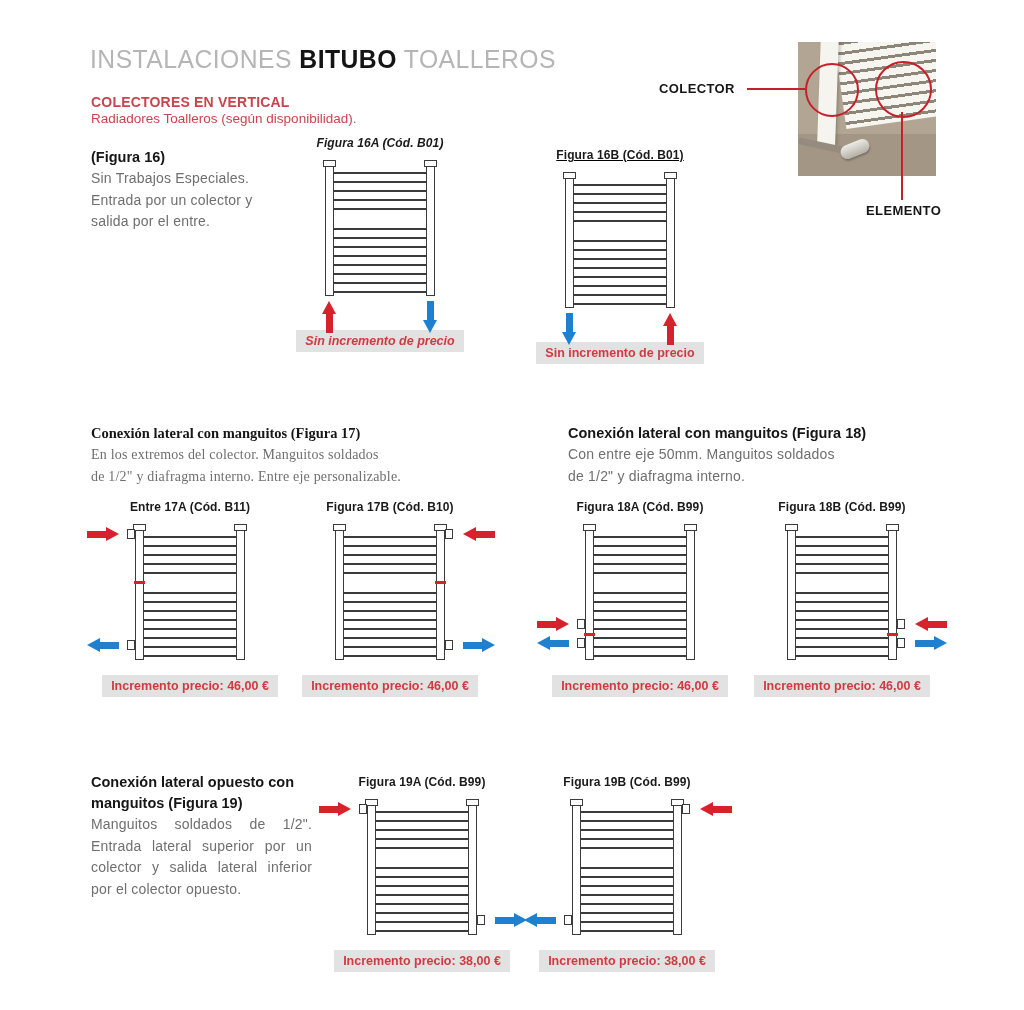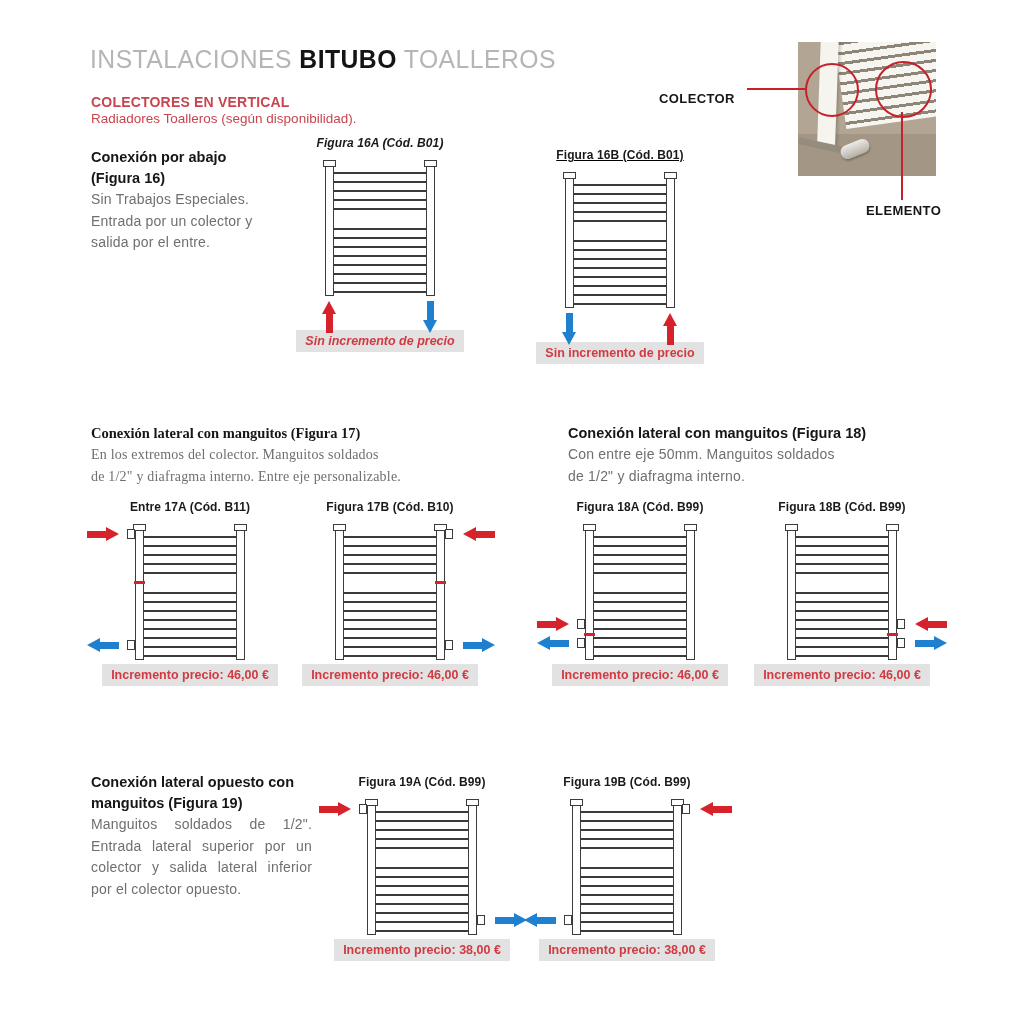--- a/index.html
+++ b/index.html
@@ -15,21 +15,21 @@
   .photo{position:absolute;left:798px;top:42px;width:138px;height:134px;background:#b2a593;overflow:hidden;}
   .photo .floor{position:absolute;left:0;top:92px;width:138px;height:42px;background:#a39685;}
   .photo .slats{position:absolute;left:34px;top:-16px;width:120px;height:104px;transform:rotate(-8deg);transform-origin:left top;background:repeating-linear-gradient(180deg,#f7f5f0 0 7px,#8d8578 7px 10px);}
   .photo .pcol{position:absolute;left:21px;top:-8px;width:18px;height:112px;background:#f6f4ef;transform:rotate(2deg);box-shadow:2px 0 3px rgba(60,50,40,.25);}
   .photo .pipe{position:absolute;left:0;top:100px;width:46px;height:7px;background:#968c7d;border-radius:3px;transform:rotate(12deg);}
   .photo .knob{position:absolute;left:42px;top:100px;width:30px;height:14px;background:linear-gradient(#ecebe6,#b4b0a6);border-radius:7px;transform:rotate(-22deg);box-shadow:0 2px 2px rgba(0,0,0,.25);}
   .pcircle{position:absolute;border:2.5px solid #c6202b;border-radius:50%;background:transparent;}
   .pcircle.left{left:7px;top:21px;width:50px;height:50px;}
   .pcircle.right{left:77px;top:19px;width:53px;height:53px;}
   .callout-label{position:absolute;font-size:13px;font-weight:700;color:#161616;letter-spacing:.4px;}
-  #lbl-colector{left:659px;top:91px;}
+  #lbl-colector{left:659px;top:81px;}
   #lbl-elemento{left:866px;top:203px;}
   .callout-line-h{position:absolute;left:747px;top:88px;width:58px;height:2px;background:#c6202b;}
   .callout-line-v{position:absolute;left:901px;top:112px;width:2px;height:88px;background:#c6202b;}
 
   
   .text-block{position:absolute;}
   .text-block .t-line{font-size:14.5px;font-weight:700;color:#161616;line-height:21px;}
   .text-block .b-line{font-size:14px;color:#6f6f6f;line-height:21.5px;letter-spacing:.2px;}
   .tb-1{left:91px;top:147px;width:230px;}
   .tb-2{left:91px;top:423px;width:420px;font-family:Liberation Serif, serif;}
@@ -41,21 +41,21 @@
   .figure{position:absolute;width:180px;text-align:center;}
   .fig-caption{font-size:12px;font-weight:700;color:#1a1a1a;letter-spacing:.1px;}
   .fig-drawing{position:relative;width:110px;height:140px;margin:10px auto 0;}
   .rcol{position:absolute;width:9px;top:6px;height:130px;background:#fff;border:1.6px solid #3b3b3b;box-sizing:border-box;}
   .rcol.l{left:0;}.rcol.r{left:101px;}
   .rcap{position:absolute;width:13px;height:7px;top:0;background:#fff;border:1.6px solid #3b3b3b;box-sizing:border-box;}
   .rcap.l{left:-2px;}.rcap.r{left:99px;}
   .rung{position:absolute;left:9px;width:92px;height:2px;background:#3b3b3b;}
   .nub{position:absolute;width:8px;height:10px;background:#fff;border:1.6px solid #3b3b3b;box-sizing:border-box;}
   .tick{position:absolute;width:11px;height:3px;background:#d6232b;z-index:2;}
-  .fig-price-wrap{margin-top:0;}
+  .fig-price-wrap{margin-top:11px;}
   .fig-price-wrap.gap-lg{margin-top:30px;}
   .fig-price{display:inline-block;background:#e2e2e2;color:#d23a42;font-weight:700;font-size:12.5px;padding:4px 9px;white-space:nowrap;}
 
   
   .arrow{position:absolute;}
   .arrow.h{width:32px;height:15px;}
   .arrow.v{width:15px;height:32px;}
   .arrow .tail,.arrow .head{position:absolute;display:block;}
   .arrow .tail{background:currentColor;}
   .arrow.h .tail{top:4px;height:7px;width:21px;}
@@ -89,21 +89,20 @@
   <div class="knob"></div>
   <div class="pcircle left"></div>
   <div class="pcircle right"></div>
 </div>
 <div class="callout-line-h"></div>
 <div class="callout-label" id="lbl-colector">COLECTOR</div>
 <div class="callout-line-v"></div>
 <div class="callout-label" id="lbl-elemento">ELEMENTO</div>
 
 <div class="text-block tb-1">
-    <div class="t-line">Conexión por abajo</div>
     <div class="t-line">(Figura 16)</div>
     <div class="body">
       <div class="b-line">Sin Trabajos Especiales.</div>
       <div class="b-line">Entrada por un colector y</div>
       <div class="b-line">salida por el entre.</div>
     </div>
   </div>
 <div class="text-block tb-2">
     <div class="t-line">Conexión lateral con manguitos  (Figura 17)</div>
     <div class="body">

